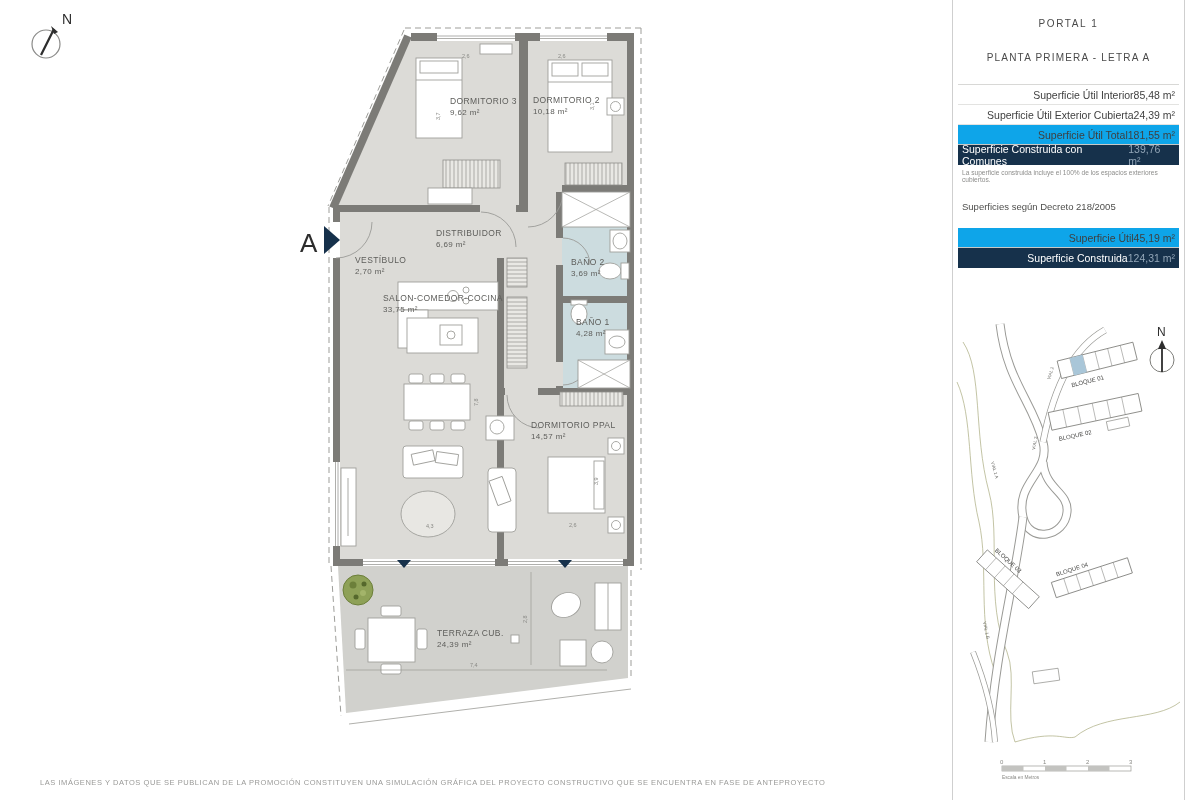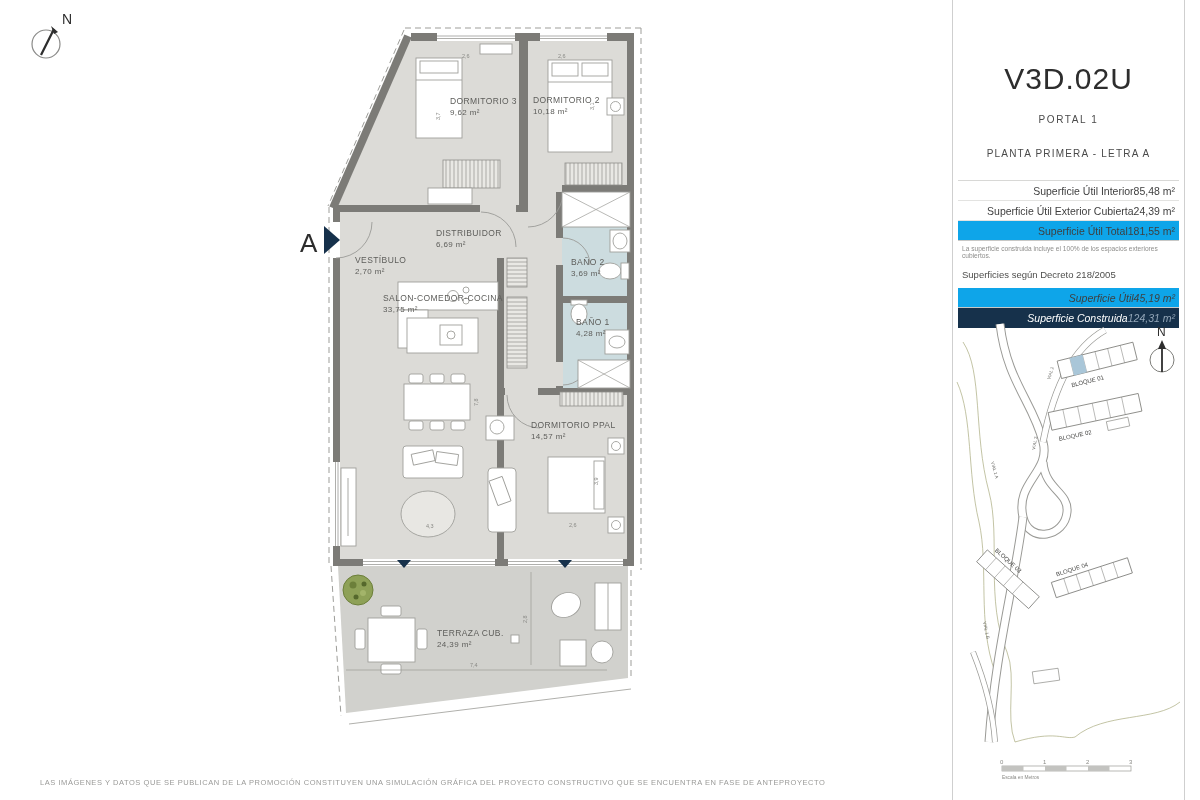--- a/index.html
+++ b/index.html
@@ -15,21 +15,21 @@
   .subtitle1{margin-top:18px;text-align:center;font-size:10px;letter-spacing:1.6px;color:#4a4a4a;}
   .subtitle2{margin-top:23px;text-align:center;font-size:10px;letter-spacing:1.2px;color:#4a4a4a;}
   .table{margin-top:21px;}
   .trow{display:flex;justify-content:flex-end;align-items:center;height:19px;
         padding:0 4px;font-size:10.5px;border-bottom:1px solid #e3e3e1;}
   .trow.first{border-top:1px solid #d8d8d6;}
   .trow.gray{background:#0ea5e9;border-color:#c8c8c6;}
   .trow.navy{background:#16314b;border-color:#16314b;color:#ffffff;}
   .trow.navy .tvalue{color:#93a6b8;}
   .note{font-size:6.6px;color:#8e8e8c;margin:4px 4px 0;}
-  .decreto{font-size:9.5px;color:#4e4e4c;margin:10px 4px 5px;}
+  .decreto{font-size:9.5px;color:#4e4e4c;margin:18px 4px 5px;}
   #sitemap{position:absolute;left:955px;top:322px;}
   #scalebar{position:absolute;left:998px;top:756px;}
 
   
   #footer{position:absolute;left:40px;top:778px;font-size:7.5px;letter-spacing:.55px;color:#9a9a98;}
 
   
   #plan{position:absolute;left:0;top:0;}
   #pagenorth{position:absolute;left:18px;top:6px;}
 </style>
@@ -265,42 +265,45 @@
     <text x="478" y="406" transform="rotate(-90 478 406)">7,8</text>
     <text x="426" y="528">4,3</text>
     <text x="598" y="485" transform="rotate(-90 598 485)">3,9</text>
     <text x="569" y="527">2,6</text>
     <text x="470" y="667">7,4</text>
     <text x="527" y="623" transform="rotate(-90 527 623)">2,8</text>
   </g>
 </svg>
 
 <div id="panel">
-  <div class="title">V3D.02U</div>
   <div class="subtitle1">PORTAL 1</div>
   <div class="subtitle2">PLANTA PRIMERA - LETRA A</div>
 
   <div class="table">
     <div class="trow first">
       <span class="tlabel">Superficie Útil Interior</span>
       <span class="tvalue">85,48 m²</span>
     </div>
     <div class="trow">
       <span class="tlabel">Superficie Útil Exterior Cubierta</span>
       <span class="tvalue">24,39 m²</span>
     </div>
     <div class="trow gray">
       <span class="tlabel">Superficie Útil Total</span>
       <span class="tvalue">181,55 m²</span>
     </div>
+    <div class="trow navy">
+      <span class="tlabel">Superficie Construida con Comunes</span>
+      <span class="tvalue">139,76 m²</span>
+    </div>
     <div class="note">La superficie construida incluye el 100% de los espacios exteriores cubiertos.</div>
   </div>
 
   <div class="decreto">Superficies según Decreto 218/2005</div>
-  <div class="table" style="margin-top:8px;font-style:italic;">
+  <div class="table" style="margin-top:16px;">
     <div class="trow gray">
       <span class="tlabel">Superficie Útil</span>
       <span class="tvalue">45,19 m²</span>
     </div>
     <div class="trow navy">
       <span class="tlabel">Superficie Construida</span>
       <span class="tvalue">124,31 m²</span>
     </div>
   </div>
 </div>

